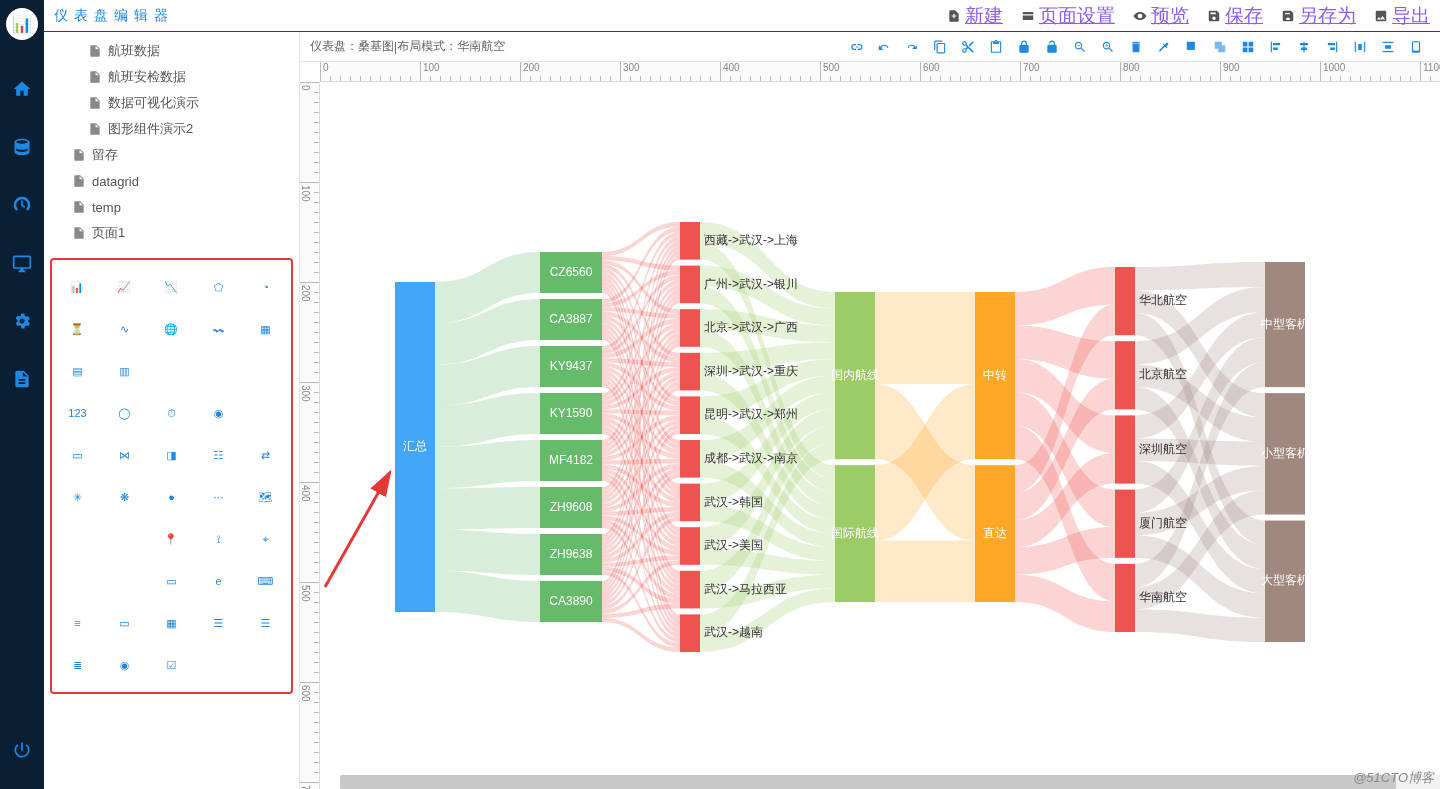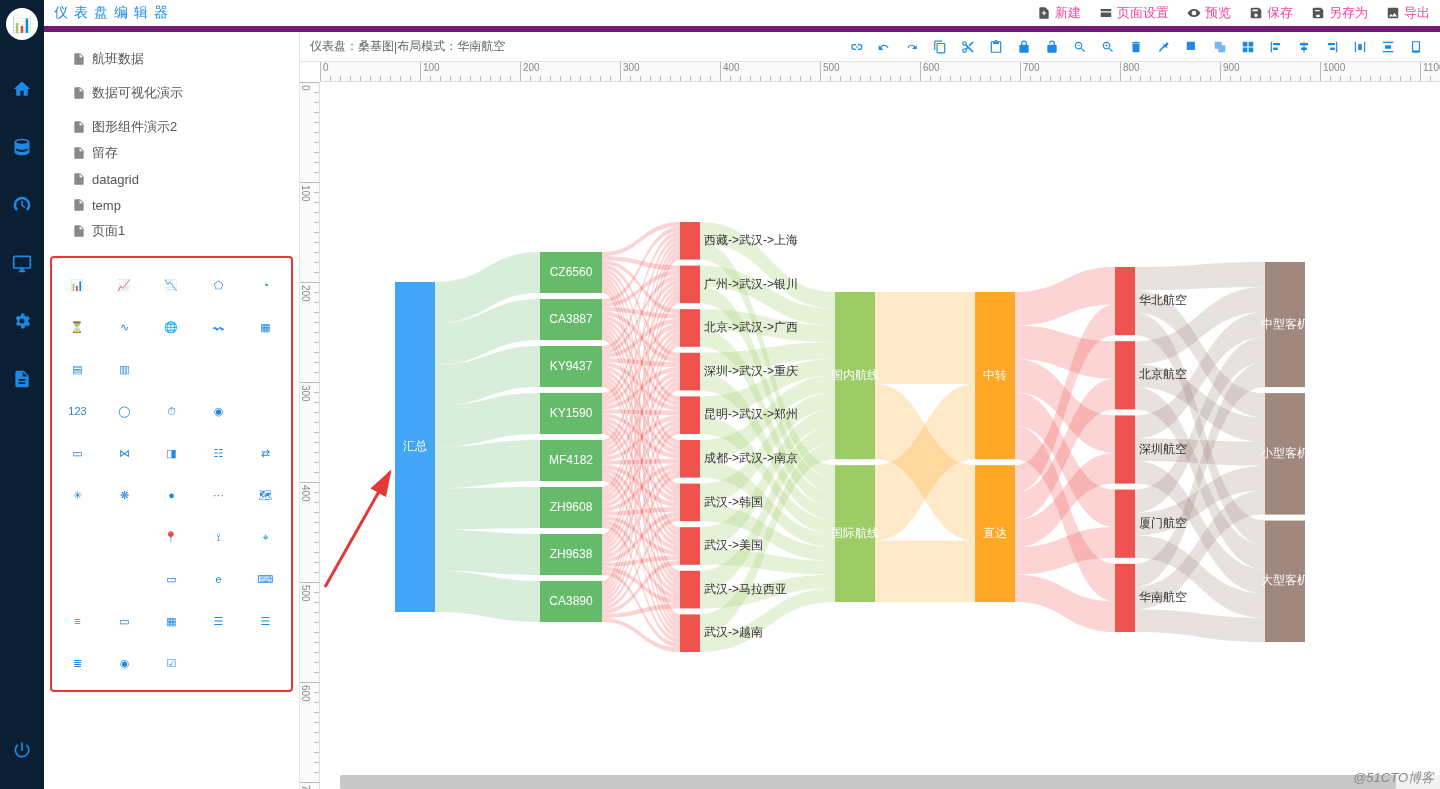--- a/index.html
+++ b/index.html
@@ -4,32 +4,32 @@
 <style>
 * { margin: 0; padding: 0; box-sizing: border-box; font-family: "Microsoft YaHei", Arial, sans-serif; }
 body { background: #fff; overflow: hidden; }
 .app { display: flex; height: 789px; width: 1440px; }
 .leftrail { width: 44px; background: #0a1f33; display: flex; flex-direction: column; align-items: center; padding-top: 8px; }
 .leftrail .logo { width: 32px; height: 32px; border-radius: 50%; background: #fff; display: flex; align-items: center; justify-content: center; font-size: 16px; margin-bottom: 20px; }
 .leftrail .nav-item { width: 44px; height: 58px; display: flex; align-items: center; justify-content: center; color: #1e88e5; cursor: pointer; }
 .leftrail .nav-item.bottom { margin-top: auto; margin-bottom: 10px; }
 .leftrail svg { width: 20px; height: 20px; fill: #1e88e5; }
 .main { flex: 1; display: flex; flex-direction: column; }
-.topbar { height: 32px; border-bottom: 6px solid #701a75; display: flex; align-items: center; padding: 0 10px; }
+.topbar { height: 32px; border-bottom: 1px solid #701a75; display: flex; align-items: center; padding: 0 10px; }
 .topbar .title { color: #1e88e5; font-size: 14px; letter-spacing: 6px; }
 .topbar .spacer { flex: 1; }
-.topbar .action { display: flex; align-items: center; margin-left: 18px; color: #ec4899; font-size: 13px; cursor: pointer; }
+.topbar .action { display: flex; align-items: center; margin-left: 18px; color: #8b5cf6; font-size: 19px; cursor: pointer; text-decoration: underline; }
 .topbar .action svg { width: 14px; height: 14px; fill: #555; margin-right: 4px; }
 .workarea { flex: 1; display: flex; }
 .sidebar { width: 256px; border-right: 1px solid #e5e5e5; display: flex; flex-direction: column; }
 .sidebar .panel-header { height: 30px; display: flex; align-items: center; padding: 0 10px; font-size: 13px; color: #555; border-bottom: 1px solid #eee; }
 .sidebar .panel-header .collapse-icon { margin-left: auto; color: #1e88e5; cursor: pointer; font-size: 14px; }
 .tree { padding: 6px 0; font-size: 13px; color: #555; }
 .tree .item { height: 26px; display: flex; align-items: center; padding-left: 28px; cursor: pointer; }
-.tree .item.indent { padding-left: 28px; margin-top: 8px; }
+.tree .item.indent { padding-left: 44px; }
 .tree .item svg, .tree .item .file-icon { width: 14px; height: 14px; fill: #888; margin-right: 6px; }
 .lib-header { height: 30px; display: flex; align-items: center; padding: 0 10px; font-size: 13px; color: #555; border-top: 1px solid #eee; }
 .lib-header svg { width: 16px; height: 16px; fill: #1e88e5; margin-right: 6px; }
 .component-lib { flex: 1; padding: 6px; position: relative; }
 .component-grid { border: 2px solid #e53935; border-radius: 4px; padding: 8px 4px; display: grid; grid-template-columns: repeat(5, 1fr); gap: 4px; }
 .component-cell { height: 38px; display: flex; align-items: center; justify-content: center; color: #1e88e5; cursor: pointer; position: relative; }
 .component-cell .txt { font-size: 11px; color: #1e88e5; }
 .canvas-area { flex: 1; display: flex; flex-direction: column; position: relative; }
 .canvas-toolbar { height: 30px; border-bottom: 1px solid #e5e5e5; display: flex; align-items: center; padding: 0 10px; font-size: 12px; color: #666; }
 .canvas-toolbar .breadcrumb { display: flex; align-items: center; }
@@ -142,20 +142,26 @@
 
     <div class="workarea">
 
       <div class="sidebar">
         <div class="tree" id="tree">
             <div class="item indent">
               <svg class="file-icon" viewBox="0 0 24 24">
                 <path d="M14 2H6a2 2 0 0 0-2 2v16a2 2 0 0 0 2 2h12a2 2 0 0 0 2-2V8l-6-6zm-1 7V3.5L18.5 9H13z"></path>
               </svg>
               <span>航班数据</span>
+            </div>
+            <div class="item indent">
+              <svg class="file-icon" viewBox="0 0 24 24">
+                <path d="M14 2H6a2 2 0 0 0-2 2v16a2 2 0 0 0 2 2h12a2 2 0 0 0 2-2V8l-6-6zm-1 7V3.5L18.5 9H13z"></path>
+              </svg>
+              <span>航班安检数据</span>
             </div>
             <div class="item indent">
               <svg class="file-icon" viewBox="0 0 24 24">
                 <path d="M14 2H6a2 2 0 0 0-2 2v16a2 2 0 0 0 2 2h12a2 2 0 0 0 2-2V8l-6-6zm-1 7V3.5L18.5 9H13z"></path>
               </svg>
               <span>数据可视化演示</span>
             </div>
             <div class="item indent">
               <svg class="file-icon" viewBox="0 0 24 24">
                 <path d="M14 2H6a2 2 0 0 0-2 2v16a2 2 0 0 0 2 2h12a2 2 0 0 0 2-2V8l-6-6zm-1 7V3.5L18.5 9H13z"></path>

